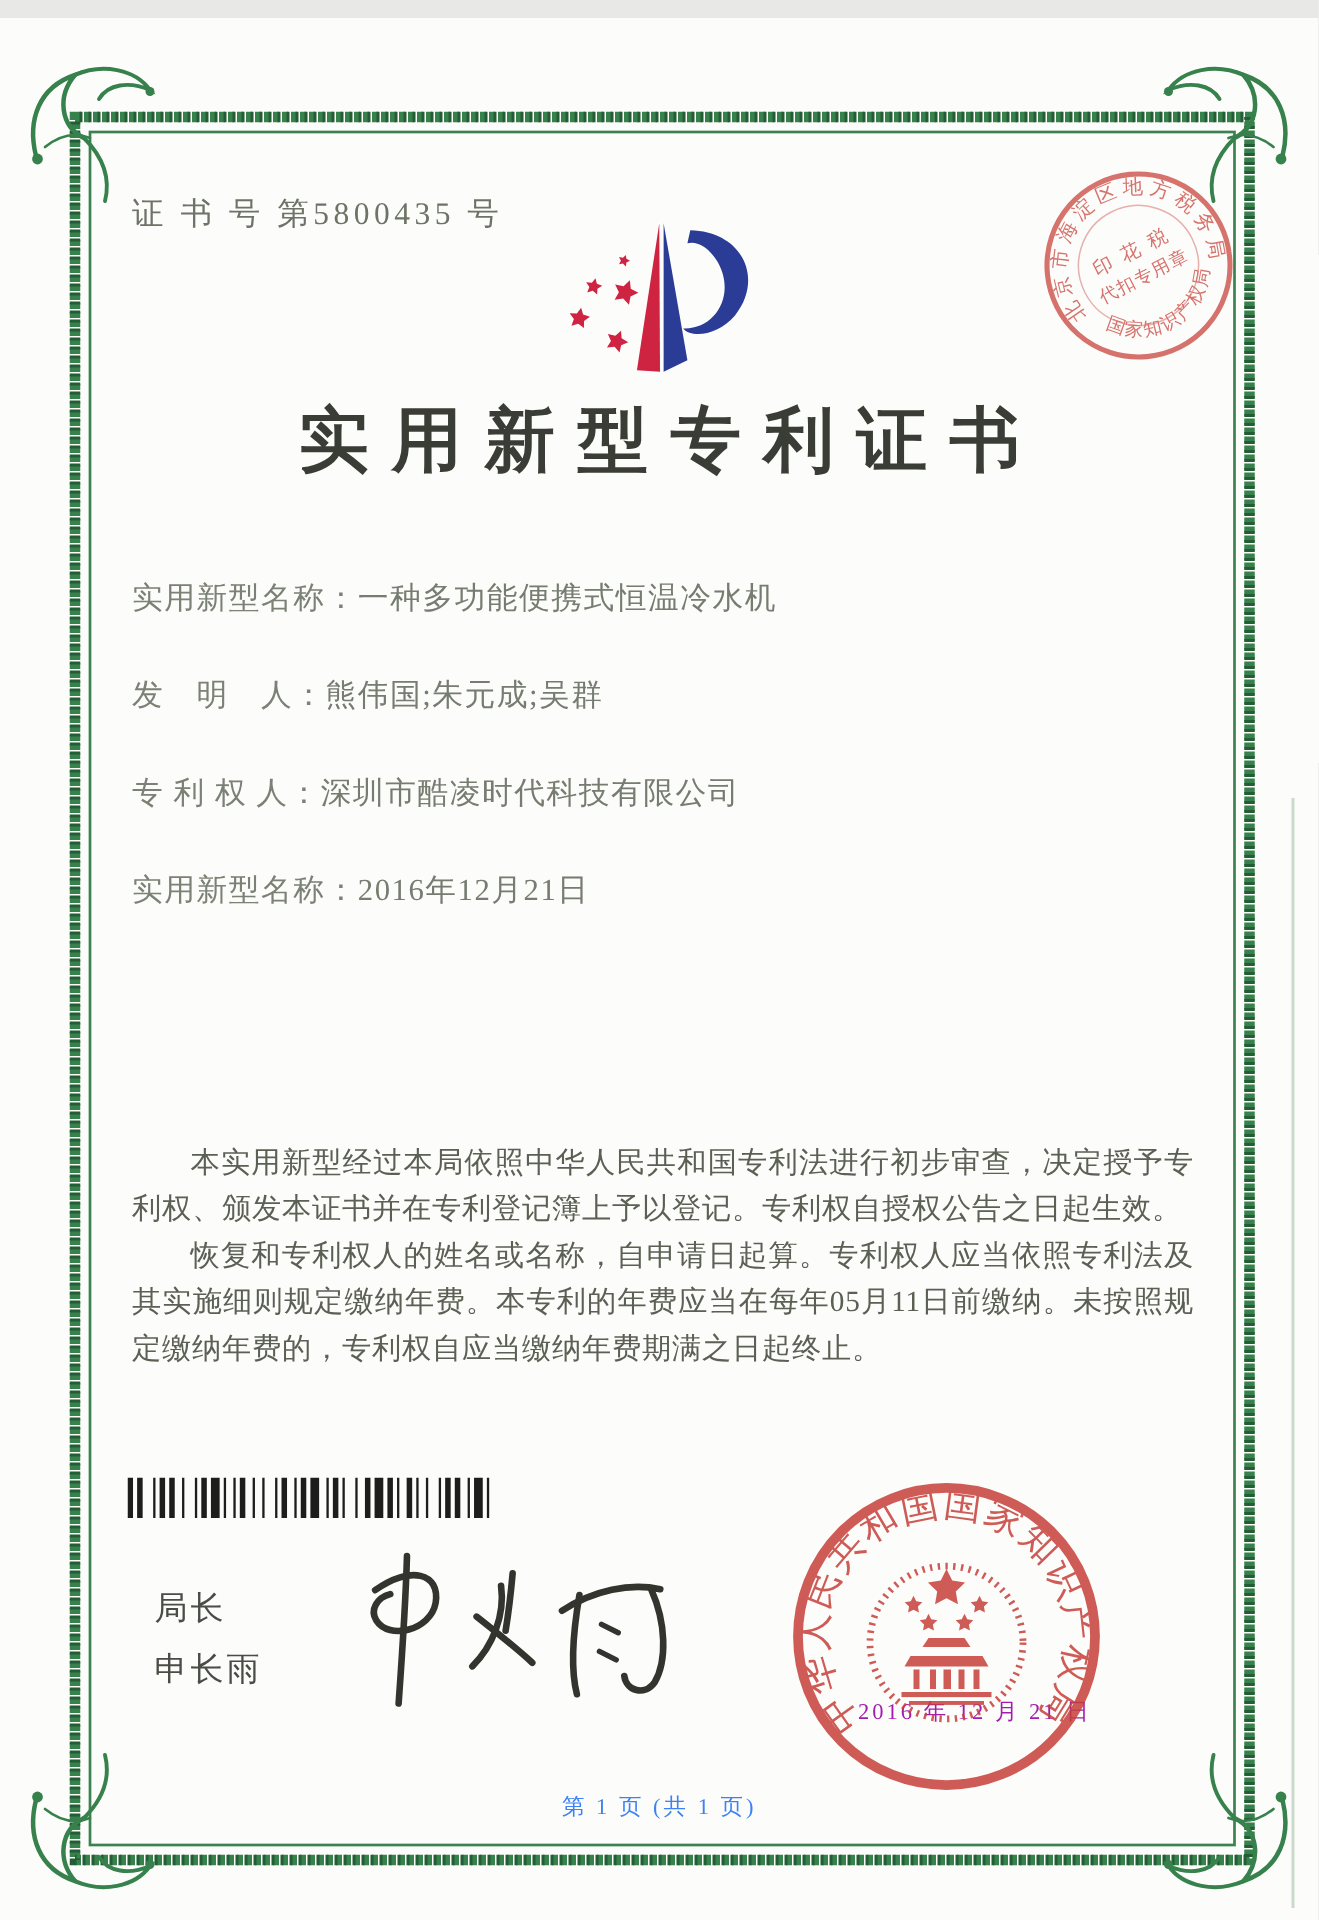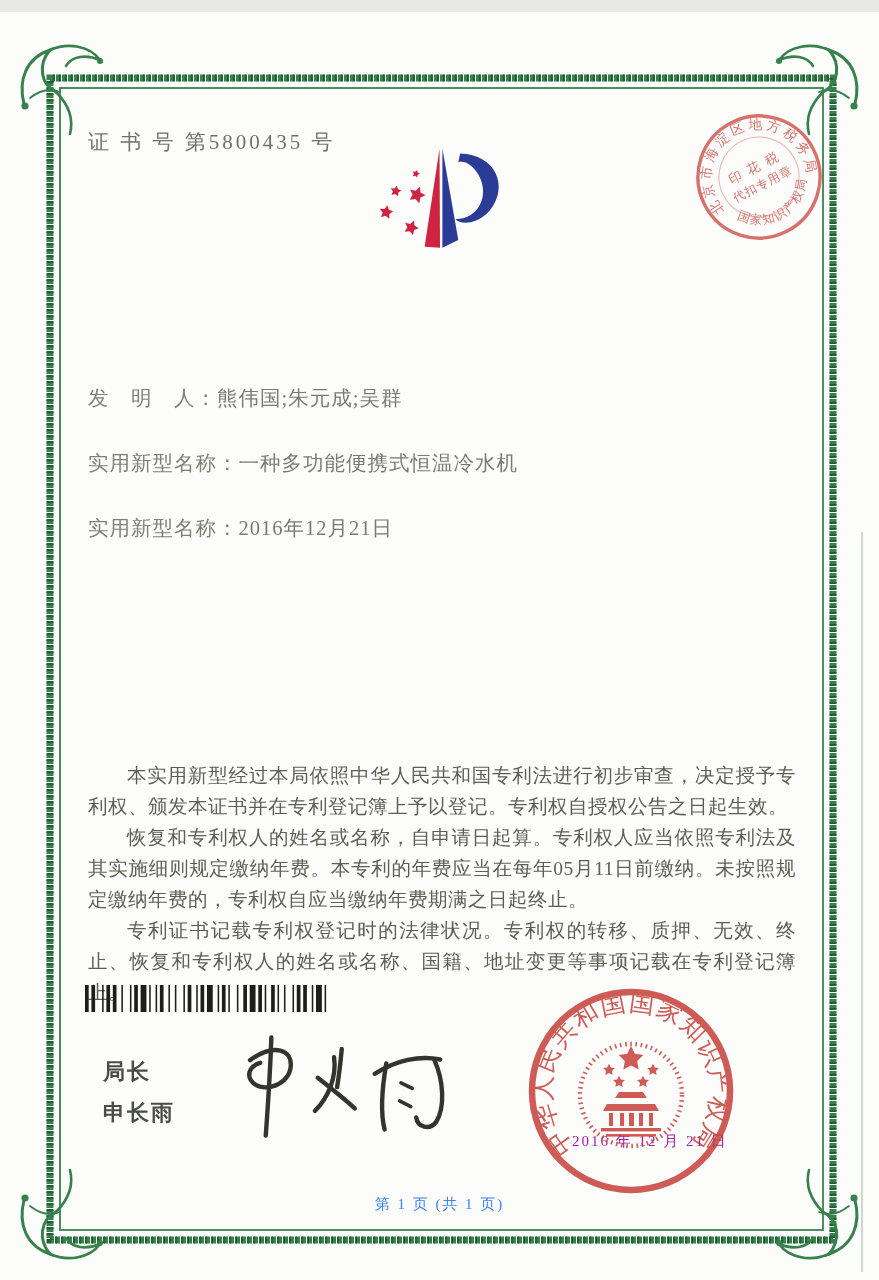--- a/index.html
+++ b/index.html
@@ -28,21 +28,21 @@
   .field-row .val{color:#767c70;}
   
   .body-text{position:absolute;left:88px;top:748px;width:708px;z-index:3;}
   .body-text p{
     margin:0;font-size:19.5px;line-height:31px;text-indent:2em;
     text-align:justify;color:#5c6054;letter-spacing:0.5px;font-family:Liberation Serif, serif;
   }
   
   .barcode{position:absolute;left:85px;top:973px;z-index:3;}
   .officer{position:absolute;left:103px;top:1045px;z-index:3;font-size:22px;color:#4a4d45;letter-spacing:2px;}
-  .officer .line{height:41px;font-weight:bold;}
+  .officer .line{height:41px;}
   .signature{position:absolute;left:215px;top:1015px;z-index:3;transform:rotate(-2deg);}
   .issue-date{
     position:absolute;left:572px;top:1120px;z-index:3;
     font-size:15px;letter-spacing:2px;color:#a21caf;white-space:nowrap;
   }
   .seal{position:absolute;left:525px;top:973px;width:212px;height:212px;z-index:4;opacity:.85;}
   .footer{
     position:absolute;left:0;top:1183px;width:100%;text-align:center;z-index:3;
     font-size:15px;letter-spacing:2px;color:#3b82f6;
   }
@@ -110,37 +110,40 @@
         </text>
         <text font-size="12.5" letter-spacing="1" font-family="Liberation Serif,serif">
           <textPath href="#taxBot" startOffset="4">国家知识产权局</textPath>
         </text>
         <text x="74" y="68" text-anchor="middle" font-size="13" letter-spacing="2" font-family="Liberation Serif,serif">印 花 税</text>
         <text x="74" y="86" text-anchor="middle" font-size="12" letter-spacing="1" font-family="Liberation Serif,serif">代扣专用章</text>
       </g>
     </svg>
   </div>
 
+  <div class="title">实用新型专利证书</div>
 
   <div class="fields">
     <div class="field-row">
+      <span class="lab">实用新型名称：</span><span class="val">一种多功能便携式恒温冷水机</span>
+    </div>
+    <div class="field-row">
       <span class="lab">发　明　人：</span><span class="val">熊伟国;朱元成;吴群</span>
     </div>
     <div class="field-row">
-      <span class="lab">实用新型名称：</span><span class="val">一种多功能便携式恒温冷水机</span>
+      <span class="lab">专 利 权 人：</span><span class="val">深圳市酷凌时代科技有限公司</span>
     </div>
     <div class="field-row">
       <span class="lab">实用新型名称：</span><span class="val">2016年12月21日</span>
     </div>
   </div>
 
   <div class="body-text">
     <p>本实用新型经过本局依照中华人民共和国专利法进行初步审查，决定授予专利权、颁发本证书并在专利登记簿上予以登记。专利权自授权公告之日起生效。</p>
     <p>恢复和专利权人的姓名或名称，自申请日起算。专利权人应当依照专利法及其实施细则规定缴纳年费。本专利的年费应当在每年05月11日前缴纳。未按照规定缴纳年费的，专利权自应当缴纳年费期满之日起终止。</p>
-    <p>专利证书记载专利权登记时的法律状况。专利权的转移、质押、无效、终止、恢复和专利权人的姓名或名称、国籍、地址变更等事项记载在专利登记簿上。</p>
   </div>
 
   <div class="barcode">
     <svg id="barcode-svg" width="246" height="27" viewBox="0 0 246 27">
         <rect x="0" y="0" width="3.6782608695652175" height="27" fill="#1d1d1b"></rect>
         <rect x="6.417391304347826" y="0" width="3.6782608695652175" height="27" fill="#1d1d1b"></rect>
         <rect x="17.11304347826087" y="0" width="1.5391304347826087" height="27" fill="#1d1d1b"></rect>
         <rect x="21.391304347826086" y="0" width="3.6782608695652175" height="27" fill="#1d1d1b"></rect>
         <rect x="27.808695652173913" y="0" width="3.6782608695652175" height="27" fill="#1d1d1b"></rect>
         <rect x="36.36521739130435" y="0" width="1.5391304347826087" height="27" fill="#1d1d1b"></rect>

